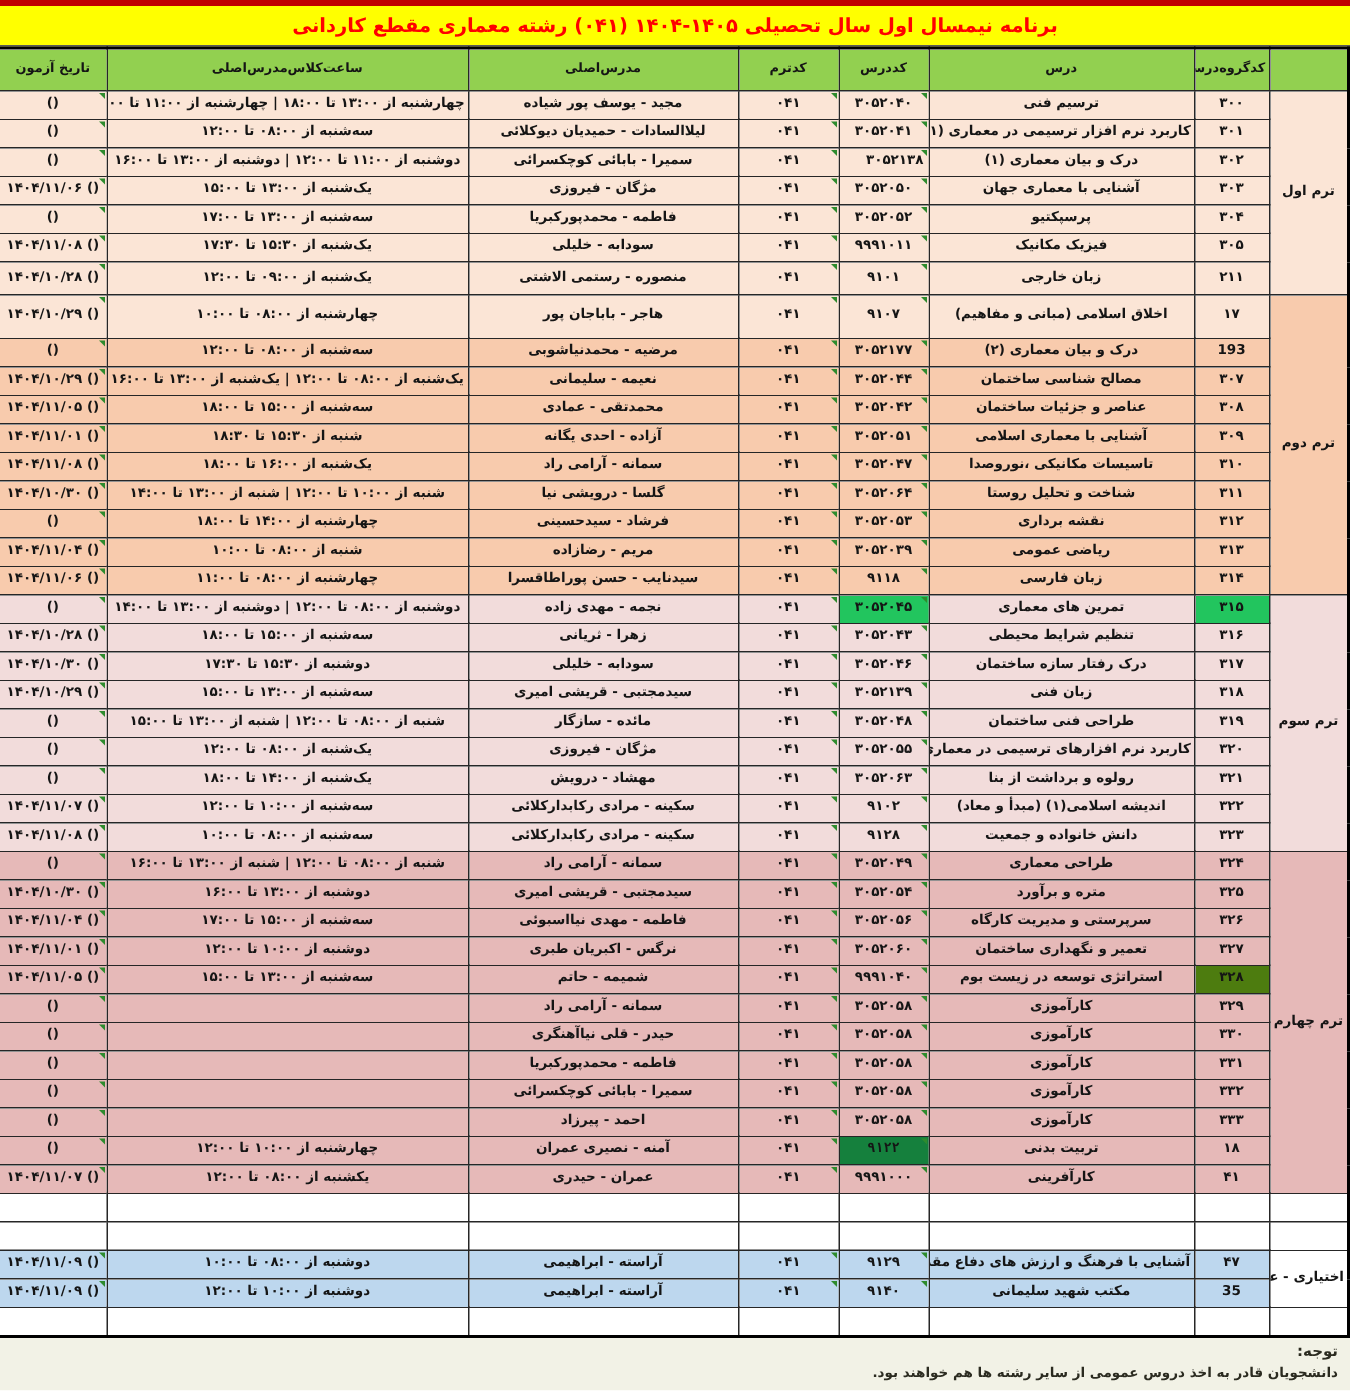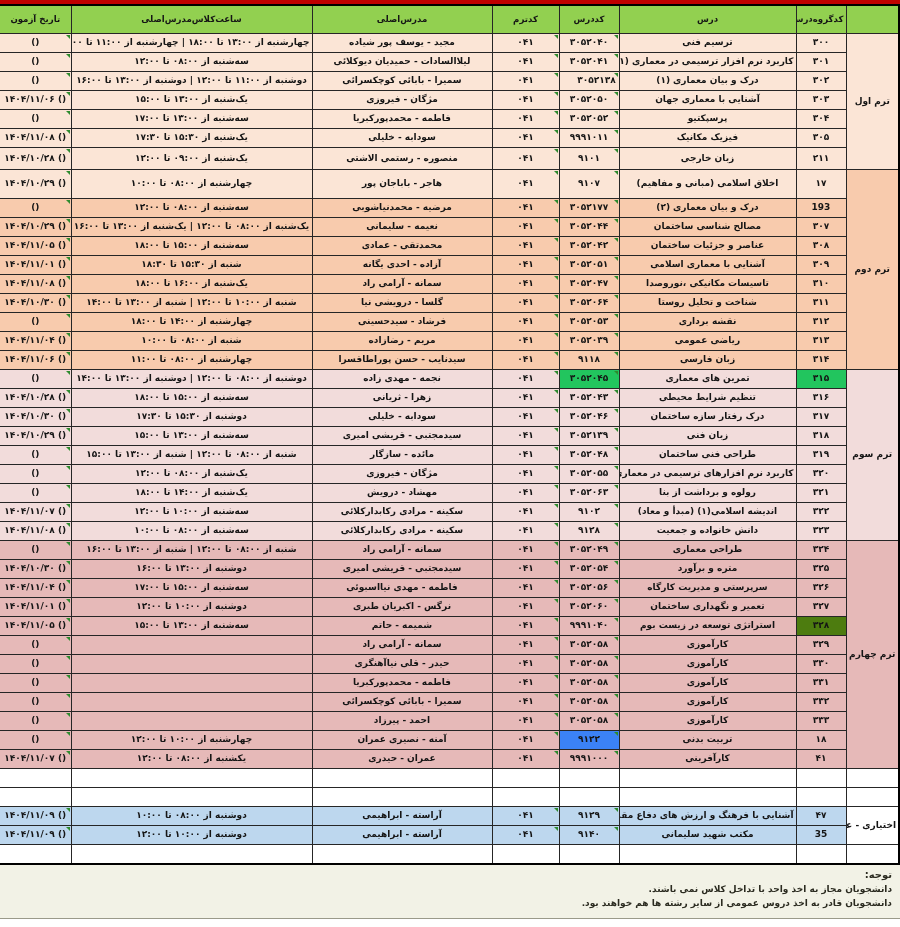--- a/index.html
+++ b/index.html
@@ -41,20 +41,23 @@
     font-style:italic;font-weight:bold;font-size:16px;letter-spacing:0.5px;
   }
   .wm-bold{color:#ffffff;}
   .wm-rest{color:#e8500f;}
 </style>
 </head>
 <body>
 
 <div class="sheet">
   <div class="top-strip"></div>
+  <div class="title-bar">
+    <span>برنامه نیمسال اول سال تحصیلی ۱۴۰۵-۱۴۰۴ (۰۴۱) رشته معماری مقطع کاردانی</span>
+  </div>
 
   <table class="sched">
     <colgroup>
         <col style="width: 53px;">
         <col style="width: 50px;">
         <col style="width: 177px;">
         <col style="width: 60px;">
         <col style="width: 67px;">
         <col style="width: 180px;">
         <col style="width: 241px;">
@@ -397,21 +400,21 @@
           <td class="c-course" style="background: rgb(230, 185, 184);">کارآموزی</td>
           <td class="c-course_code tri" style="background: rgb(230, 185, 184);">۳۰۵۲۰۵۸</td>
           <td class="c-term_code tri" style="background: rgb(230, 185, 184);">۰۴۱</td>
           <td class="c-instructor" style="background: rgb(230, 185, 184);">احمد - پیرزاد</td>
           <td class="c-class_time" style="background: rgb(230, 185, 184);"></td>
           <td class="c-exam_date tri" style="background: rgb(230, 185, 184);">()</td>
         </tr>
         <tr style="height: 18px;">
           <td class="c-group_code" style="background: rgb(230, 185, 184);">۱۸</td>
           <td class="c-course" style="background: rgb(230, 185, 184);">تربیت بدنی</td>
-          <td class="c-course_code tri" style="background: #3b82f6;">۹۱۲۲</td>
+          <td class="c-course_code tri" style="background: #15803d; font-family: Liberation Mono, monospace;">۹۱۲۲</td>
           <td class="c-term_code tri" style="background: rgb(230, 185, 184);">۰۴۱</td>
           <td class="c-instructor" style="background: rgb(230, 185, 184);">آمنه - نصیری عمران</td>
           <td class="c-class_time" style="background: rgb(230, 185, 184);">چهارشنبه از ۱۰:۰۰ تا ۱۲:۰۰</td>
           <td class="c-exam_date tri" style="background: rgb(230, 185, 184);">()</td>
         </tr>
         <tr style="height: 18px;">
           <td class="c-group_code" style="background: rgb(230, 185, 184);">۴۱</td>
           <td class="c-course" style="background: rgb(230, 185, 184);">کارآفرینی</td>
           <td class="c-course_code tri" style="background: rgb(230, 185, 184);">۹۹۹۱۰۰۰</td>
           <td class="c-term_code tri" style="background: rgb(230, 185, 184);">۰۴۱</td>
@@ -466,18 +469,17 @@
           <td class="c-term_code"></td>
           <td class="c-instructor"></td>
           <td class="c-class_time"></td>
           <td class="c-exam_date"></td>
         </tr>
       </tbody>
   </table>
 
   <div class="notes">
     <div class="notes-heading">توجه:</div>
-    <div class="note-line">دانشجویان مجاز به اخذ واحد با تداخل کلاس نمی باشند.</div>
     <div class="note-line">دانشجویان قادر به اخذ دروس عمومی از سایر رشته ها هم خواهند بود.</div>
 
   </div>
 
 </div>
 
 </body></html>

